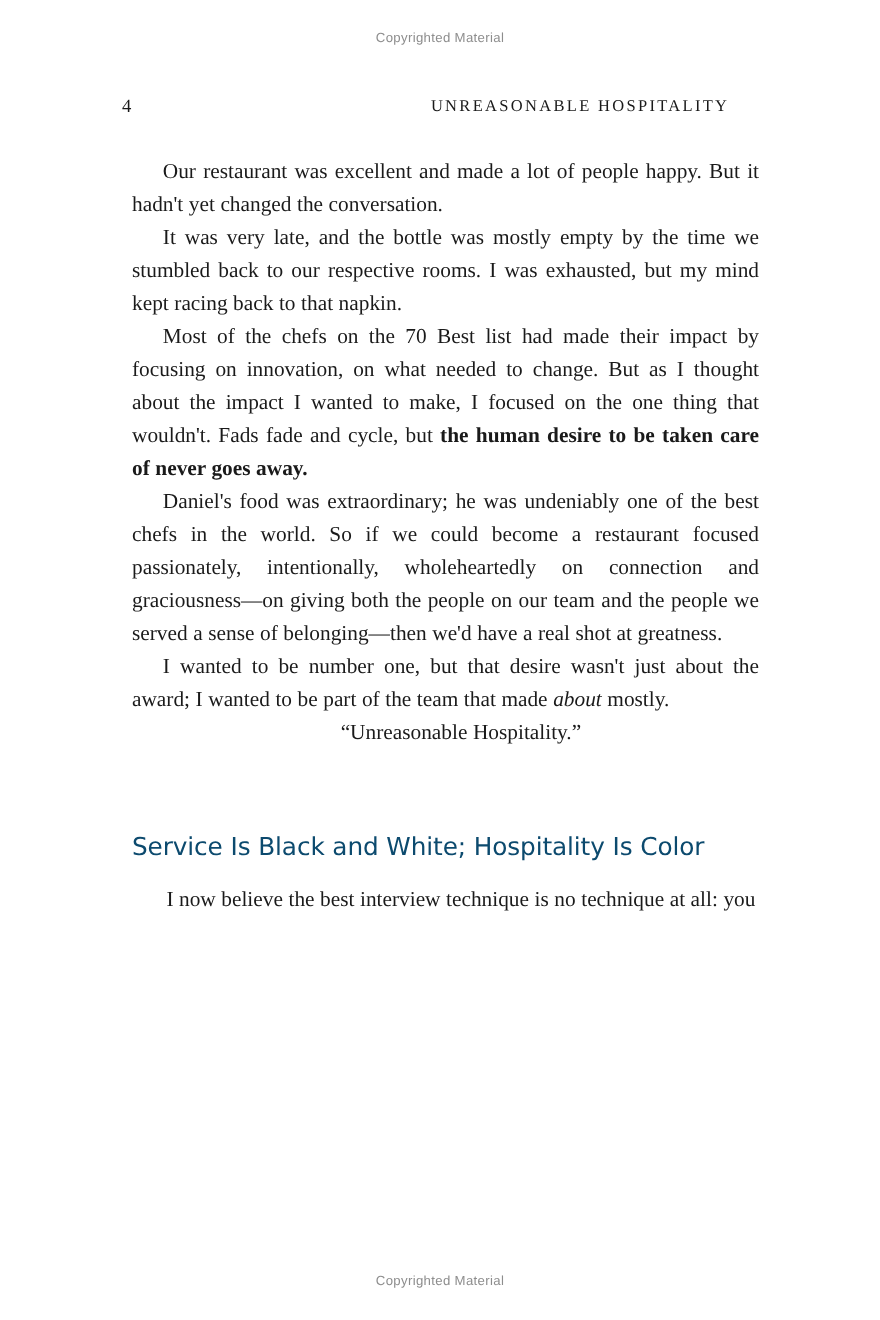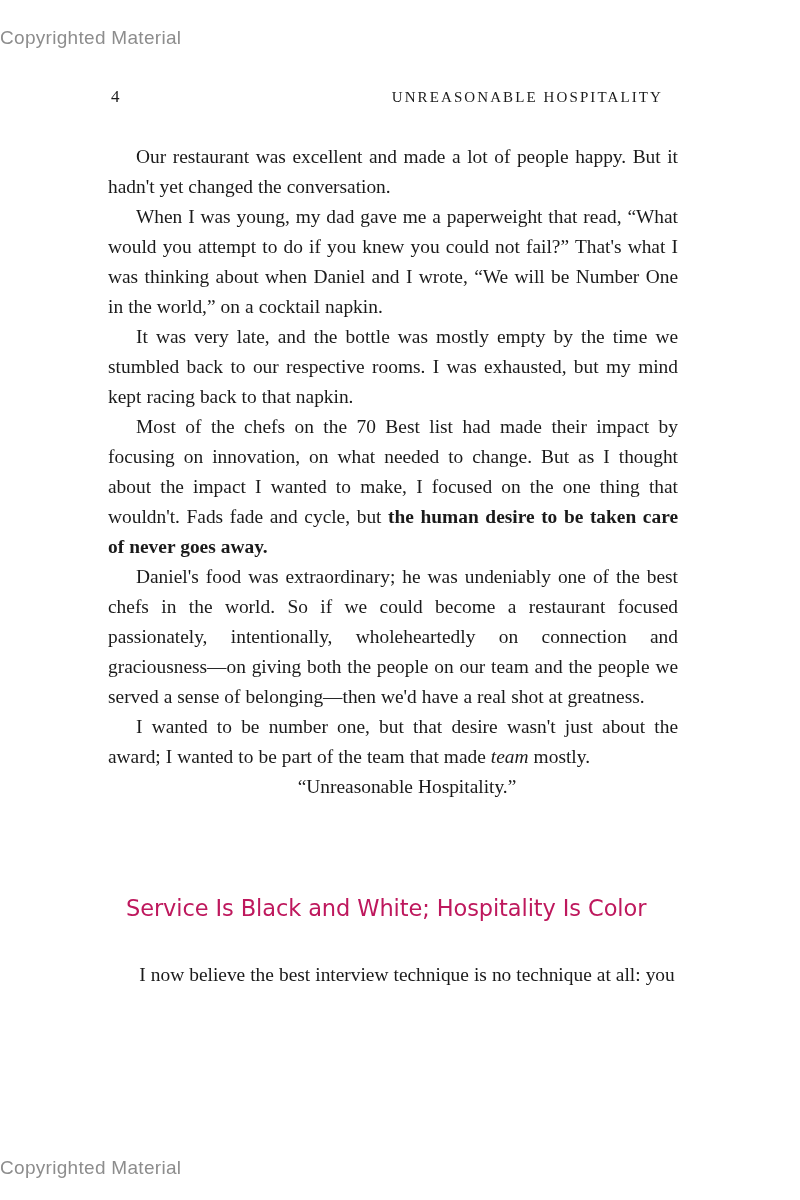--- a/index.html
+++ b/index.html
@@ -15,22 +15,23 @@
     overflow: hidden;
     font-family: "Liberation Serif", "DejaVu Serif", serif;
     color: #1a1a1a;
   }
 
   
   .watermark {
     position: absolute;
     left: 0;
     width: 800px;
+    text-align: center;
     font-family: "Liberation Sans", "DejaVu Sans", sans-serif;
-    font-size: 19px;
+    font-size: 12px;
     letter-spacing: 0.3px;
     color: #8d8d8d;
     white-space: nowrap;
   }
   .watermark-top { top: 27px; }
   .watermark-bottom { top: 1157px; }
 
   
   .running-head {
     position: absolute;
@@ -60,21 +61,21 @@
     text-indent: 2.1px;
     white-space: nowrap;
     padding-right: 18px;
     box-sizing: border-box;
   }
 
   
   .column {
     position: absolute;
     top: 142px;
-    left: 108px;
+    left: 120px;
     width: 570px;
   }
 
   p.body {
     margin: 0;
     font-size: 19.4px;
     line-height: 30px;
     text-align: justify;
     text-indent: 28px;
     hyphens: manual;
@@ -82,27 +83,27 @@
     word-spacing: 0.2px;
   }
   p.body.no-indent { text-indent: 0; }
   p.body.last-left { text-align: center; }
 
   b.strong { font-weight: bold; }
   i.em { font-style: italic; }
 
   
   h2.section-heading {
-    margin: 18px;
+    margin: 0;
     font-family: "DejaVu Sans", "Liberation Sans", sans-serif;
     font-weight: 500;
     font-size: 22.5px;
     line-height: 32px;
     letter-spacing: -0.1px;
-    color: #be185d;
+    color: #0c4a6e;
     text-align: left;
     white-space: nowrap;
   }
   .gap-before-heading { height: 72px; }
   .gap-after-heading { height: 18px; }
 </style>
 </head>
 <body>
 
 <div class="page">
@@ -111,29 +112,28 @@
 
   <div class="running-head">
     <span class="folio">4</span>
     <span class="head-title">UNREASONABLE HOSPITALITY</span>
   </div>
 
   <div class="column">
 
     <p class="body">Our restaurant was excellent and made a lot of people happy. But it hadn't yet changed the conversation.</p>
 
-    <p class="body">When I was young, my dad gave me a paperweight that read, “What would you attempt to do if you knew you could not fail?” That's what I was thinking about when Daniel and I wrote, “We will be Number One in the world,” on a cocktail napkin.</p>
 
     <p class="body">It was very late, and the bottle was mostly empty by the time we stumbled back to our respective rooms. I was exhausted, but my mind kept racing back to that napkin.</p>
 
     <p class="body"><span>Most of the chefs on the 70 Best list had made their impact by focusing on innovation, on what needed to change. But as I thought about the impact I wanted to make, I focused on the one thing that wouldn't. Fads fade and cycle, but </span><b class="strong">the human desire to be taken care of never goes away.</b></p>
 
     <p class="body">Daniel's food was extraordinary; he was undeniably one of the best chefs in the world. So if we could become a restaurant focused passionately, intentionally, wholeheartedly on connection and graciousness—on giving both the people on our team and the people we served a sense of belonging—then we'd have a real shot at greatness.</p>
 
-    <p class="body"><span>I wanted to be number one, but that desire wasn't just about the award; I wanted to be part of the team that made </span><i class="em">team</i><span> mostly.</span></p>
+    <p class="body"><span>I wanted to be number one, but that desire wasn't just about the award; I wanted to be part of the team that made </span><i class="em">about</i><span> mostly.</span></p>
 
 
     <p class="body last-left">“Unreasonable Hospitality.”</p>
 
     <div class="gap-before-heading"></div>
 
     <h2 class="section-heading">Service Is Black and White; Hospitality Is Color</h2>
 
     <div class="gap-after-heading"></div>
 

